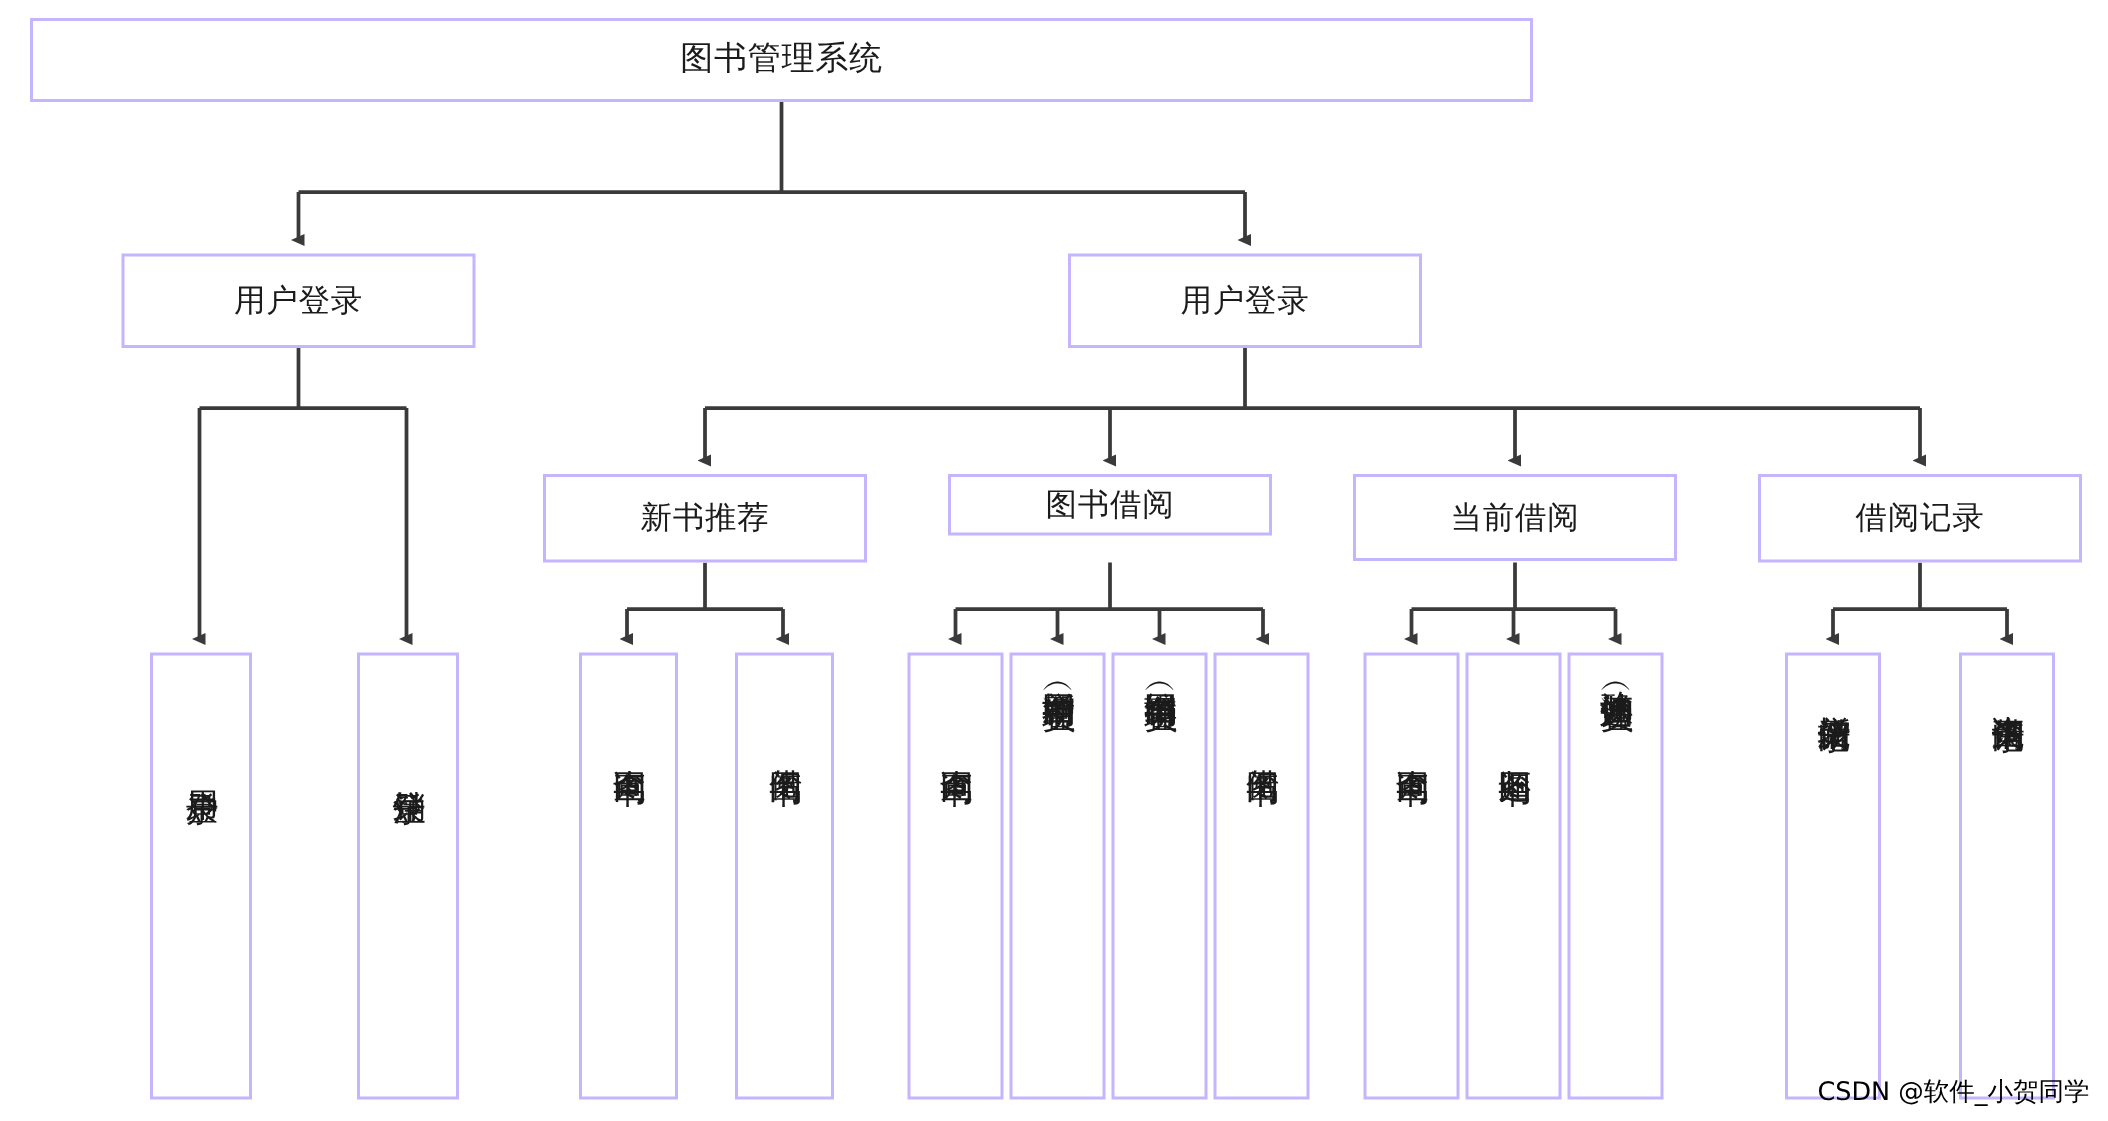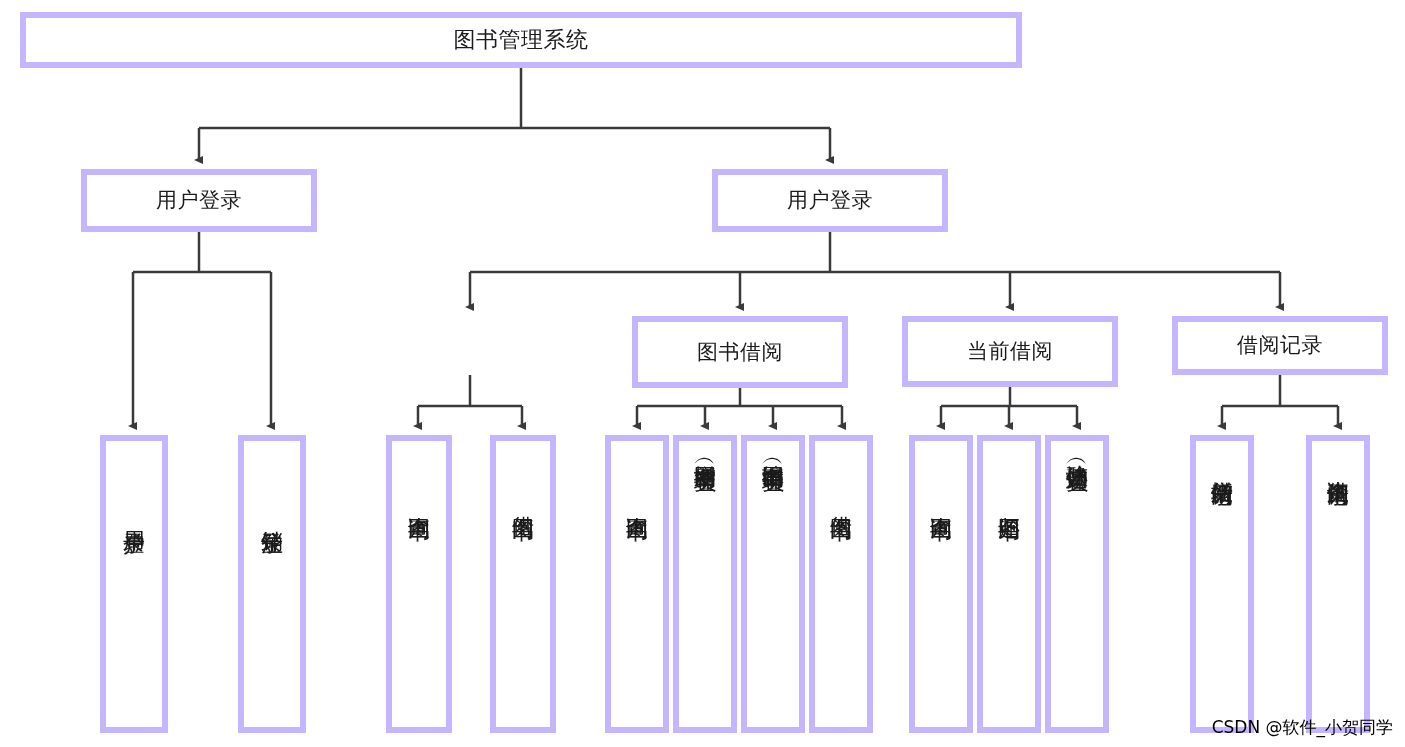--- a/index.html
+++ b/index.html
@@ -22,21 +22,21 @@
     left: 0;
     top: 0;
     width: 1405px;
     height: 747px;
     pointer-events: none;
   }
   .node {
     position: absolute;
     box-sizing: border-box;
     background: #ffffff;
-    border: 6px solid #c4b5fd;
+    border: 2px solid #c4b5fd;
     display: flex;
     align-items: center;
     justify-content: center;
     z-index: 2;
   }
   .node-label {
     color: #1b1b1b;
     font-size: 21px;
     line-height: 1.18;
     letter-spacing: 0.5px;
@@ -128,24 +128,27 @@
     <span class="node-label">图书管理系统</span>
   </div>
 
   <div class="node" style="left:81px; top:169px; width:236px; height:63px;">
     <span class="node-label">用户登录</span>
   </div>
   <div class="node" style="left:712px; top:169px; width:236px; height:63px;">
     <span class="node-label">用户登录</span>
   </div>
 
-  <div class="node" style="left:632px; top:316px; width:216px; height:72px;">
+  <div class="node" style="left:362px; top:316px; width:216px; height:59px;">
+    <span class="node-label">新书推荐</span>
+  </div>
+  <div class="node" style="left:632px; top:316px; width:216px; height:41px;">
     <span class="node-label">图书借阅</span>
   </div>
-  <div class="node" style="left:902px; top:316px; width:216px; height:71px;">
+  <div class="node" style="left:902px; top:316px; width:216px; height:58px;">
     <span class="node-label">当前借阅</span>
   </div>
   <div class="node" style="left:1172px; top:316px; width:216px; height:59px;">
     <span class="node-label">借阅记录</span>
   </div>
 
   <div class="node leaf" style="left:100px; top:435px; width:68px; height:298px; padding-top:72px;">
     <span class="node-label">用户登录</span>
   </div>
   <div class="node leaf" style="left:238px; top:435px; width:68px; height:298px; padding-top:72px;">

